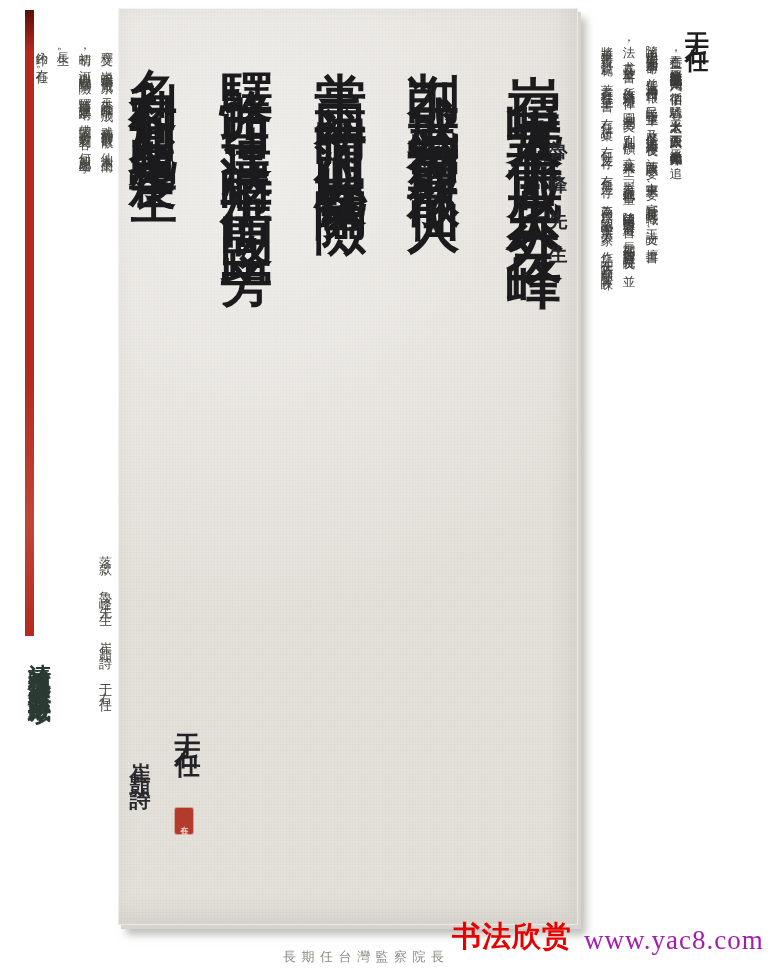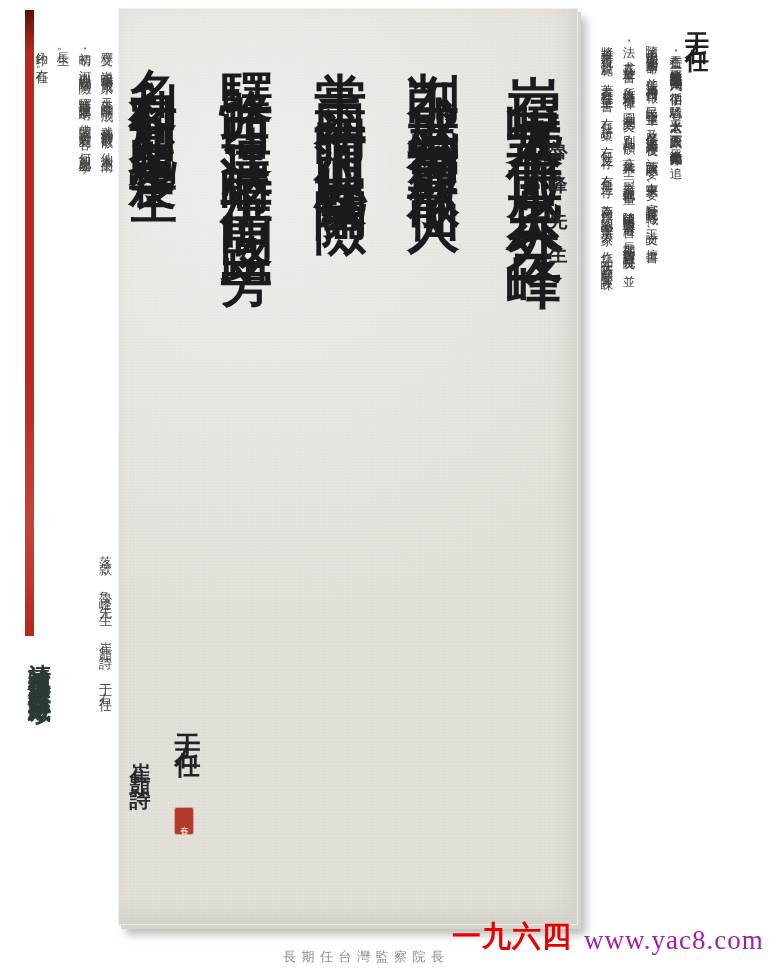--- a/index.html
+++ b/index.html
@@ -94,16 +94,16 @@
     </div>
   </div>
 
   <div id="rtitle" class="v">于右任</div>
   <div id="bio1" class="v bio">于右任，光緒五年（一八七九）至民國五十三年（一九六四）。字伯循，號騷心，太平老人。陝西太原人。光緒二十九年癸卯舉人。追</div>
   <div id="bio2" class="v bio">隨孫中山先生參加革命，曾任上海神州日報、民呼報主筆。及歷任上海大學校長、陝西政委、中央軍委、審計院長等職。工詩文、擅書</div>
   <div id="bio3" class="v bio">法，尤長於草書，所作遒勁雄偉，圓潤秀美，別具神韻，藝林人士，譽為「近代書聖」。後隨國民政府遷台，長期任台灣監察院長，並</div>
   <div id="bio4" class="v bio">將草書統一規範。著有標準草書、右任詩集、右任文存、右任墨存，為兩岸公認的書法大家，作品在大陸頗受青睞。</div>
 
   <div id="caption">長期任台灣監察院長</div>
-  <div id="brand">一九六四</div>
+  <div id="brand">书法欣赏</div>
   <div id="wmurl">www.yac8.com</div>
 
 </div>
 
 </body></html>

